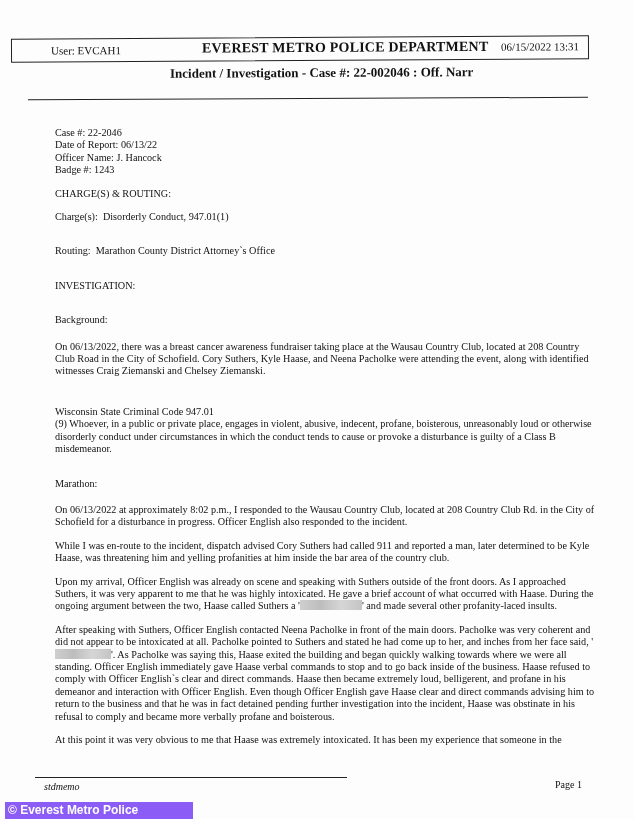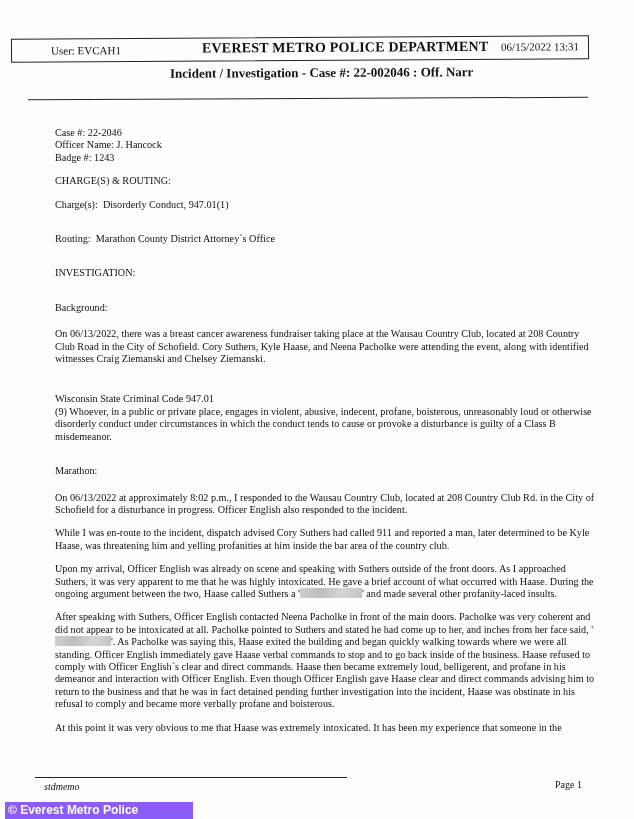--- a/index.html
+++ b/index.html
@@ -53,20 +53,21 @@
 <div class="hdr-box">
   <span class="user">User: EVCAH1</span>
   <span class="dept">EVEREST METRO POLICE DEPARTMENT</span>
   <span class="dt">06/15/2022  13:31</span>
 </div>
 <div class="sub-title">Incident / Investigation  - Case #: 22-002046 : Off. Narr</div>
 <div class="hdr-rule"></div>
 
 <div class="body-text">
   <p>Case #: 22-2046</p>
+  <p>Date of Report: 06/13/22</p>
   <p>Officer Name: J. Hancock</p>
   <p>Badge #: 1243</p>
   <div class="gap-s"></div>
   <p>CHARGE(S) &amp; ROUTING:</p>
   <div class="gap-s"></div>
   <p><span>Charge(s):</span>&nbsp;&nbsp;<span>Disorderly Conduct, 947.01(1)</span></p>
   <div class="gap-s"></div>
   <div class="gap-s"></div>
   <p><span>Routing:</span>&nbsp;&nbsp;<span>Marathon County District Attorney`s Office</span></p>
   <div class="gap-l"></div>

